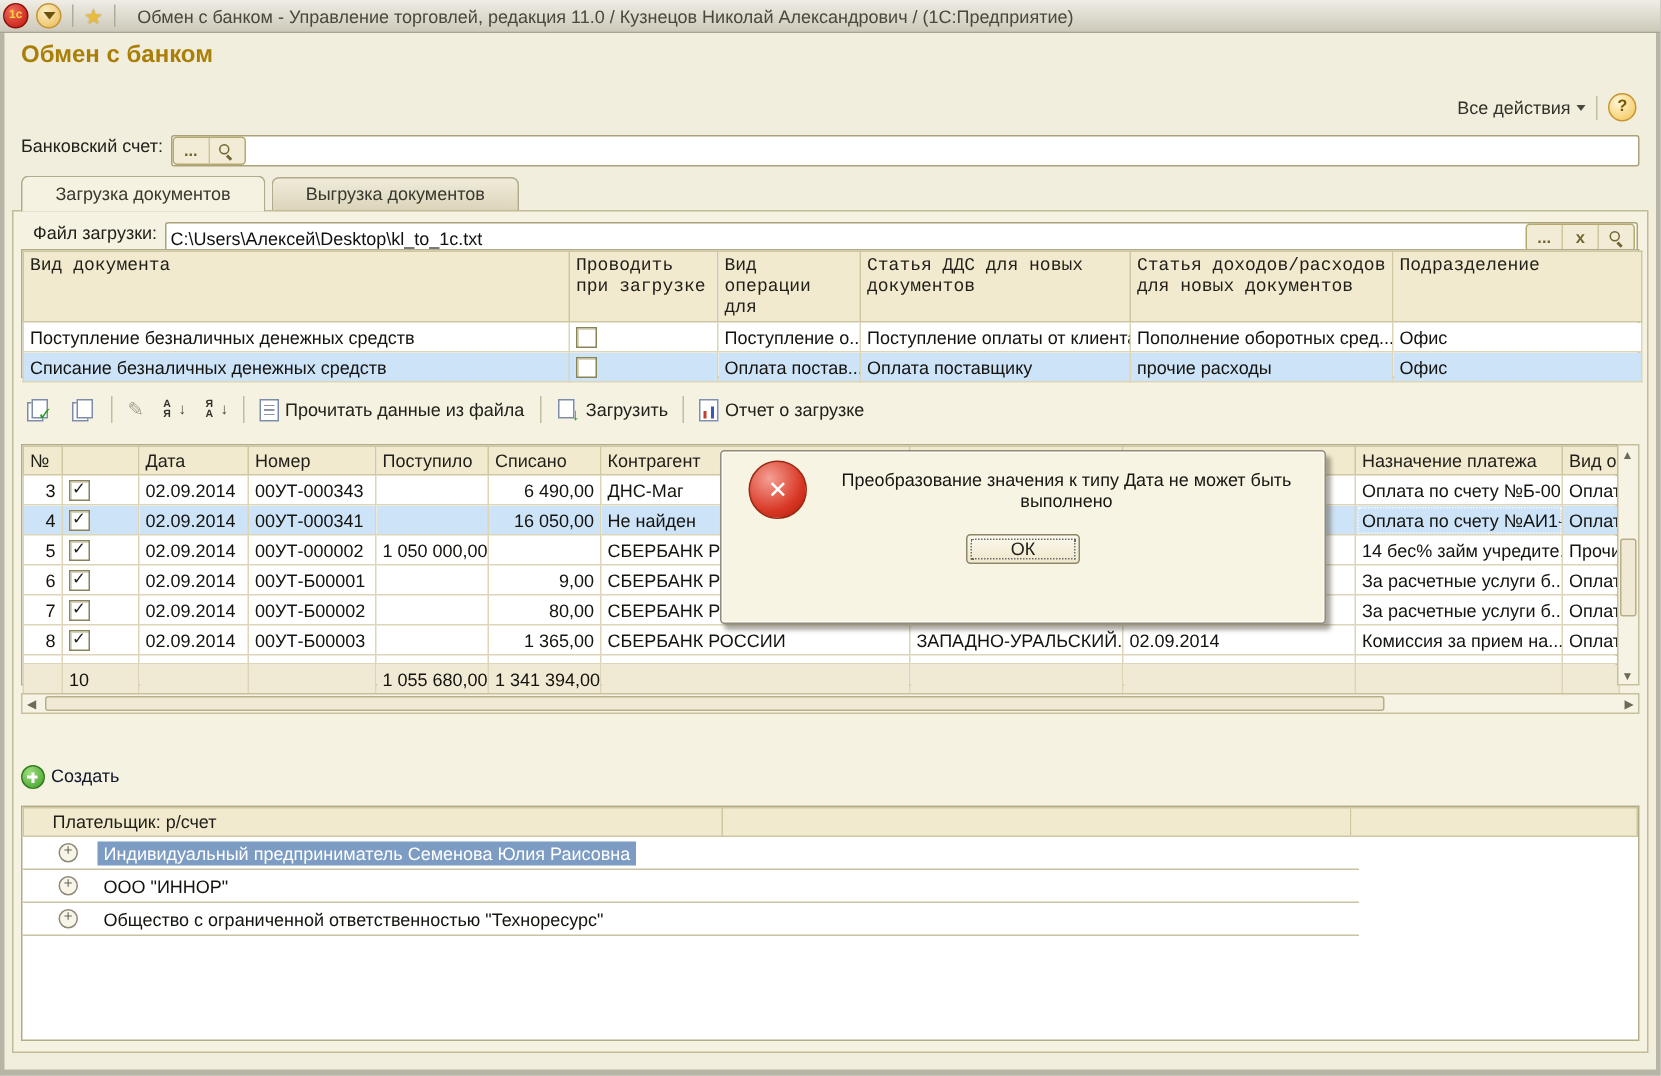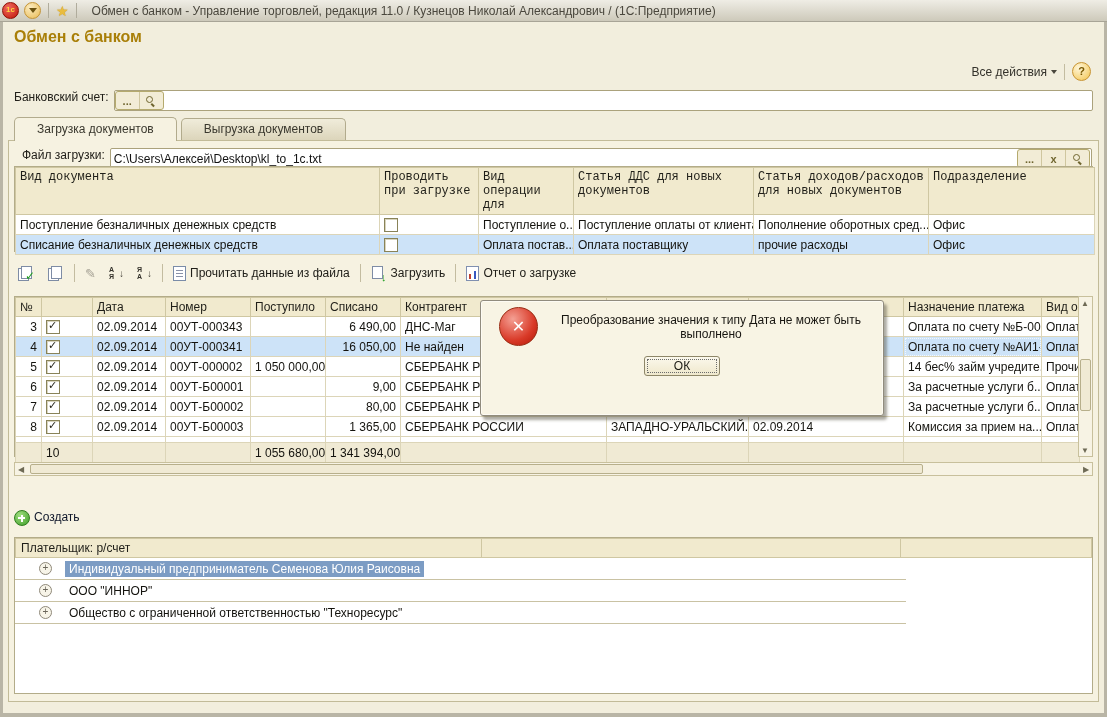--- a/index.html
+++ b/index.html
@@ -85,21 +85,21 @@
   .vthumb{position:absolute;left:1px;top:62px;width:11px;height:52px;background:#F0EAD4;border:1px solid #B7AF8B;border-radius:2px;box-sizing:border-box;}
   .hthumb{position:absolute;left:15px;top:1px;width:893px;height:10px;background:#F0EAD4;border:1px solid #B7AF8B;border-radius:2px;box-sizing:border-box;}
   
   .payers-label{position:absolute;left:14px;top:488px;font-size:12px;color:#22201A;z-index:2;}
   .create-btn{position:absolute;left:14px;top:510px;display:flex;align-items:flex-start;gap:4px;font-size:12px;color:#0f172a;z-index:2;}
   .ico-create{width:14px;height:14px;border-radius:50%;background:radial-gradient(circle at 35% 30%,#9FDE7E,#3E9E28);border:1px solid #2E7E1E;position:relative;display:inline-block;}
   .ico-create::before{content:"";position:absolute;left:3px;top:6px;width:7px;height:2px;background:#FFF;}
   .ico-create::after{content:"";position:absolute;left:5.5px;top:3.5px;width:2px;height:7px;background:#FFF;}
   .payers-wrap{left:14px;top:537px;width:1079px;height:157px;}
   .payers-header{display:flex;height:20px;}
-  .ph-cell{background:#F1EACE;border:1px solid #CFC7A2;border-left:none;font-size:12px;color:#1F1E18;padding:2px 5px;box-sizing:border-box;white-space:nowrap;overflow:hidden;}
+  .ph-cell{background:#F1EACE;border:1px solid #CFC7A2;border-left:none;font-size:12px;color:#1F1E18;padding:2px 19px;box-sizing:border-box;white-space:nowrap;overflow:hidden;}
   .ph-cell:first-child{border-left:1px solid #CFC7A2;}
   .payer-row{display:flex;align-items:center;height:22px;width:891px;border-bottom:1px solid #C9C2A3;padding-left:24px;box-sizing:border-box;gap:13px;}
   .expander{width:11px;height:11px;border:1px solid #8F897A;border-radius:50%;background:#F7F4E8;color:#6B665A;font-size:10px;line-height:9px;text-align:center;display:inline-block;flex:none;}
   .expander::before{content:"+";}
   .payer-name{font-size:12px;color:#14130E;padding:1px 4px;white-space:nowrap;}
   .payer-name.sel{background:#7C9CC4;color:#FFFFFF;}
   
   .dialog{position:absolute;left:480px;top:300px;width:404px;height:116px;background:#F8F4E4;border:1px solid #918C7E;border-radius:3px;box-shadow:inset 0 0 0 1px #FDFBF3,3px 4px 3px rgba(90,85,70,.5);z-index:20;box-sizing:border-box;}
   .dlg-title{display:flex;justify-content:space-between;align-items:center;padding:3px 8px 1px 8px;font-size:12px;color:#3C3A31;}
   .dlg-close{font-size:14px;font-weight:bold;color:#3C3A31;line-height:12px;}

